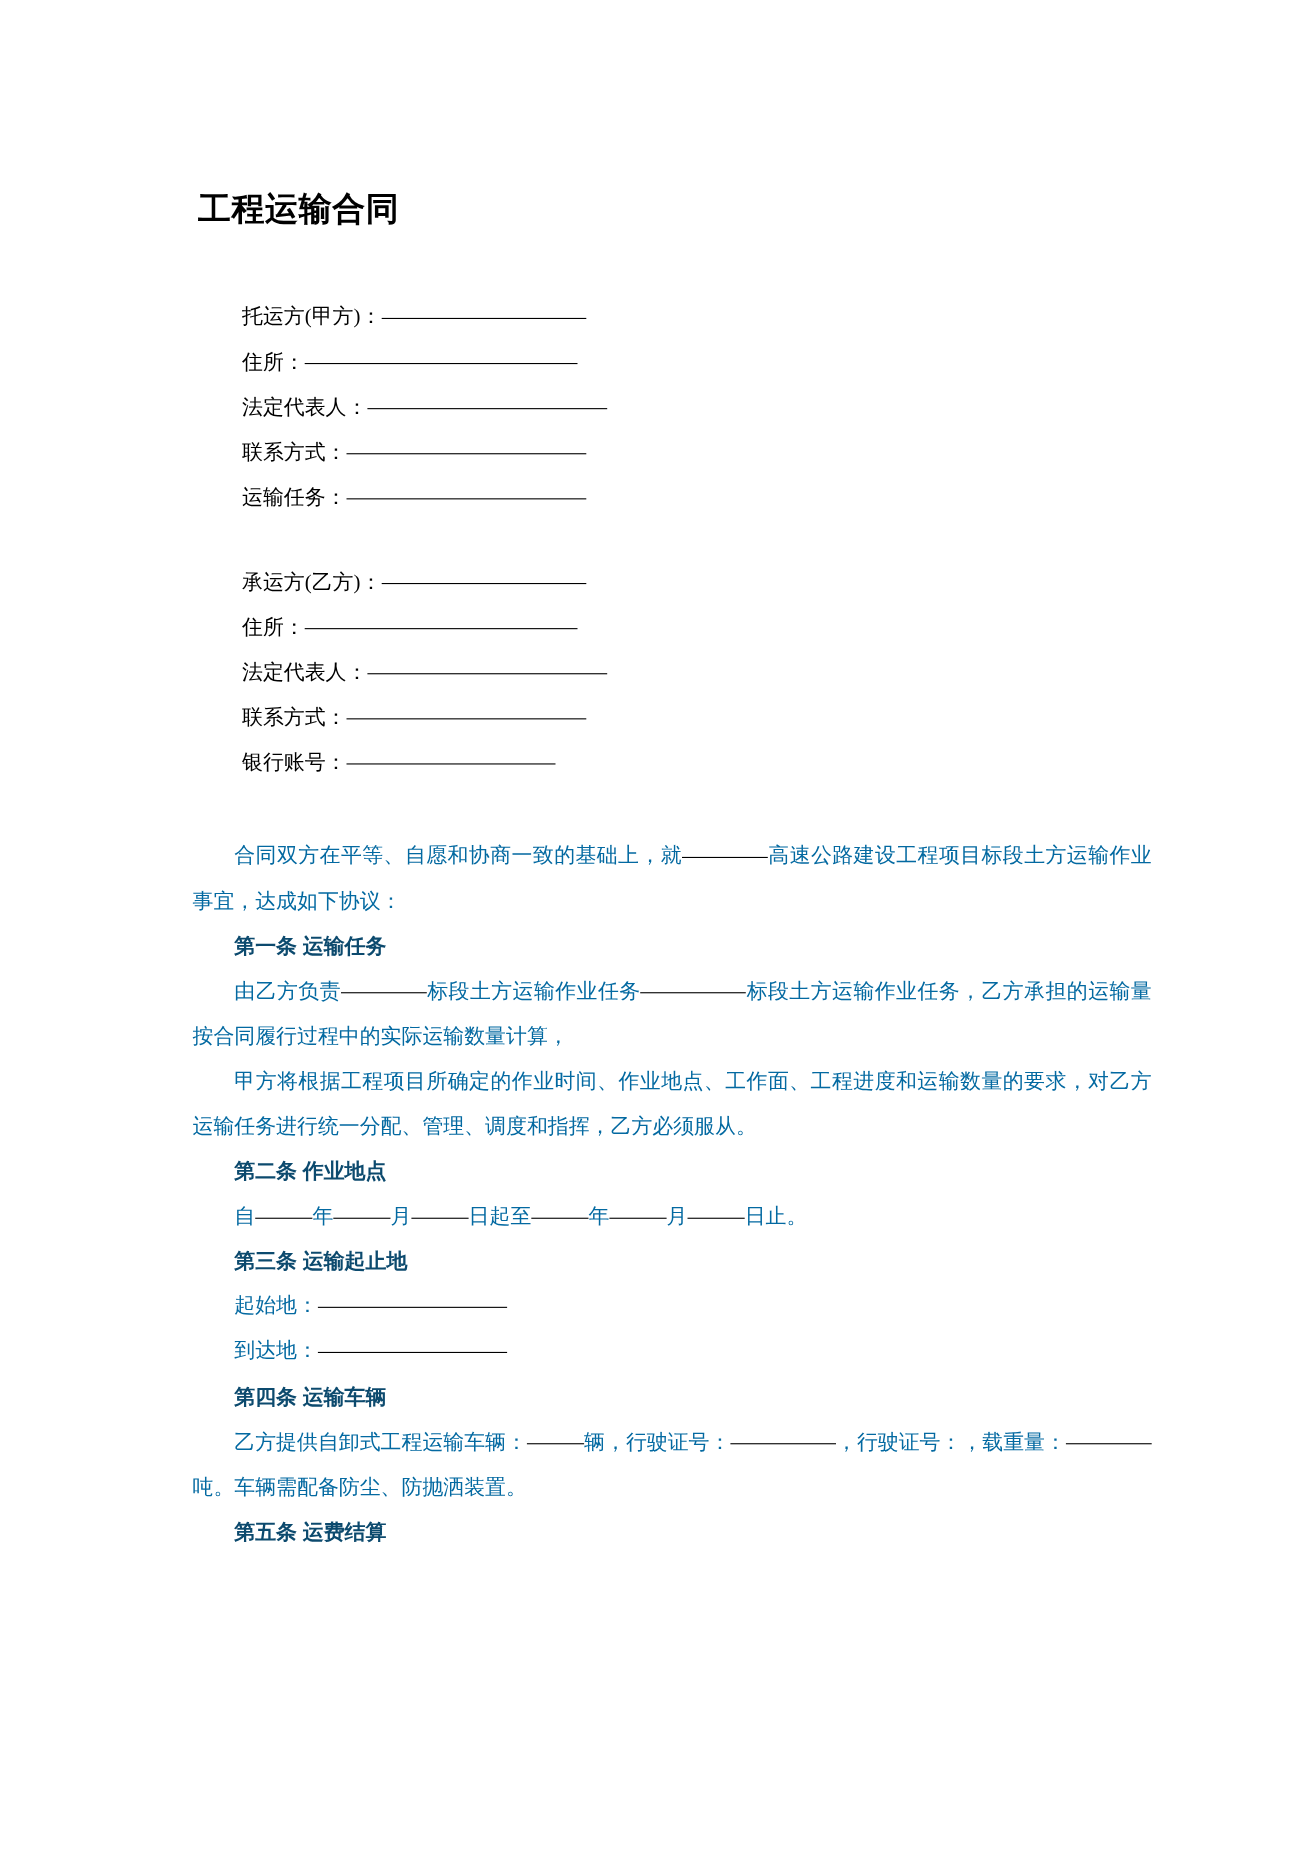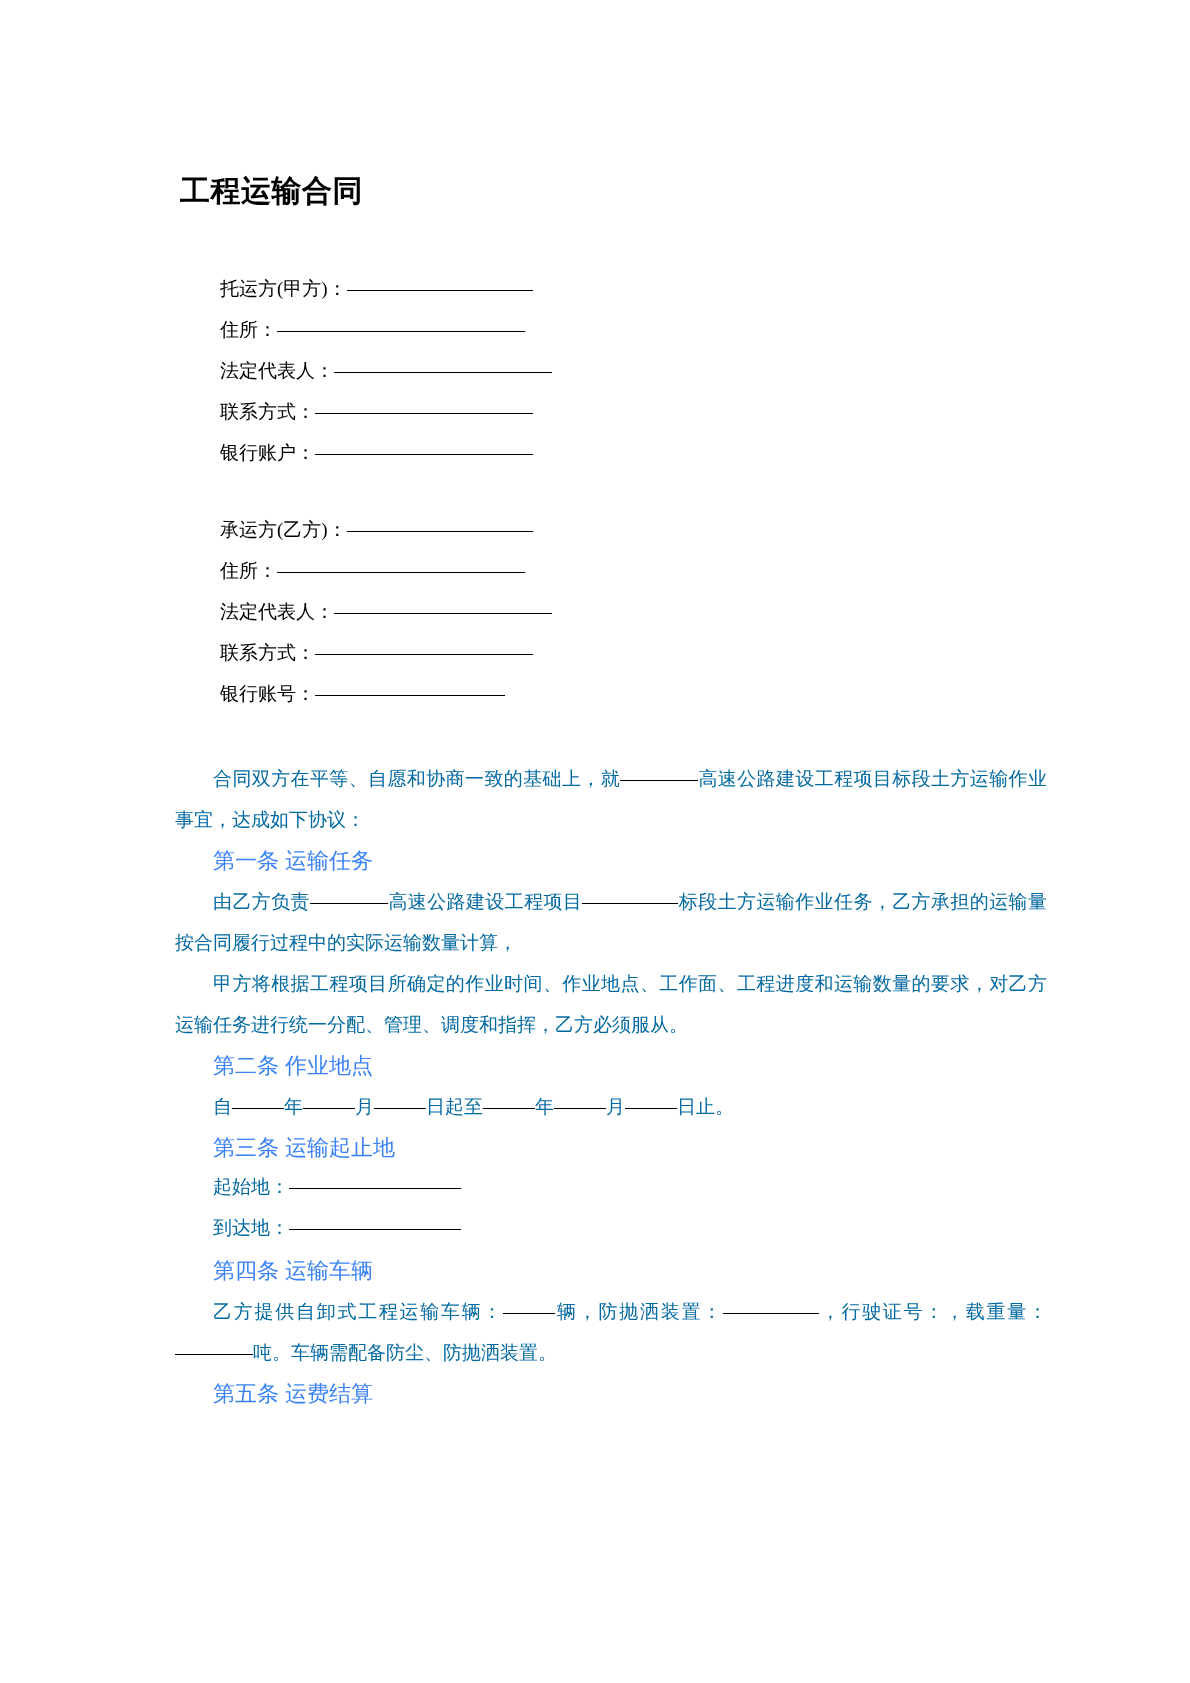--- a/index.html
+++ b/index.html
@@ -79,26 +79,26 @@
     color: #0369a1;
   }
   .para.indent {
     text-indent: 38px;
   }
   .para.intro {
     margin-top: 44px;
   }
   .clause-title {
     font-family: "Liberation Sans", "DejaVu Sans", sans-serif;
-    font-weight: normal;
-    font-size: 22px;
+    font-weight: bold;
+    font-size: 19px;
     line-height: 41px;
     margin: 0;
     padding-left: 38px;
-    color: #3b82f6;
+    color: #0c4a6e;
   }
   .para.sub {
     padding-left: 38px;
     text-indent: 0;
     font-family: Liberation Mono, monospace;
   }
   .ul {
     display: inline-block;
     border-bottom: 1.5px solid #000;
     height: 0;
@@ -124,21 +124,21 @@
       <div class="field-row">
         <span class="field-label">住所：</span><span class="blank w-xlong"></span>
       </div>
       <div class="field-row">
         <span class="field-label">法定代表人：</span><span class="blank w-mid"></span>
       </div>
       <div class="field-row">
         <span class="field-label">联系方式：</span><span class="blank w-mid"></span>
       </div>
       <div class="field-row">
-        <span class="field-label">银行账户：</span><span class="blank w-mid"></span>
+        <span class="field-label">运输任务：</span><span class="blank w-mid"></span>
       </div>
     </div>
 
     <div class="party-block second">
       <div class="field-row">
         <span class="field-label">承运方(乙方)：</span><span class="blank w-long"></span>
       </div>
       <div class="field-row">
         <span class="field-label">住所：</span><span class="blank w-xlong"></span>
       </div>
@@ -149,29 +149,29 @@
         <span class="field-label">联系方式：</span><span class="blank w-mid"></span>
       </div>
       <div class="field-row">
         <span class="field-label">银行账号：</span><span class="blank w-short"></span>
       </div>
     </div>
 
     <p class="para indent intro"><span>合同双方在平等、自愿和协商一致的基础上，就</span><span class="ul u-m"></span><span>高速公路建设工程项目标段土方运输作业事宜，达成如下协议：</span></p>
 
     <h2 class="clause-title">第一条 运输任务</h2>
-    <p class="para indent"><span>由乙方负责</span><span class="ul u-m"></span><span>高速公路建设工程项目</span><span class="ul u-l"></span><span>标段土方运输作业任务，乙方承担的运输量按合同履行过程中的实际运输数量计算，</span></p>
+    <p class="para indent"><span>由乙方负责</span><span class="ul u-m"></span><span>标段土方运输作业任务</span><span class="ul u-l"></span><span>标段土方运输作业任务，乙方承担的运输量按合同履行过程中的实际运输数量计算，</span></p>
     <p class="para indent">甲方将根据工程项目所确定的作业时间、作业地点、工作面、工程进度和运输数量的要求，对乙方运输任务进行统一分配、管理、调度和指挥，乙方必须服从。</p>
 
     <h2 class="clause-title">第二条 作业地点</h2>
     <p class="para indent"><span>自</span><span class="ul u-s"></span><span>年</span><span class="ul u-s"></span><span>月</span><span class="ul u-s"></span><span>日起至</span><span class="ul u-s"></span><span>年</span><span class="ul u-s"></span><span>月</span><span class="ul u-s"></span><span>日止。</span></p>
 
     <h2 class="clause-title">第三条 运输起止地</h2>
     <p class="para sub"><span>起始地：</span><span class="ul u-f1"></span></p>
     <p class="para sub"><span>到达地：</span><span class="ul u-f1"></span></p>
 
     <h2 class="clause-title">第四条 运输车辆</h2>
-    <p class="para indent"><span>乙方提供自卸式工程运输车辆：</span><span class="ul u-s"></span><span>辆，防抛洒装置：</span><span class="ul u-l"></span><span>，行驶证号：，载重量：</span><span class="ul u-m"></span><span>吨。车辆需配备防尘、防抛洒装置。</span></p>
+    <p class="para indent"><span>乙方提供自卸式工程运输车辆：</span><span class="ul u-s"></span><span>辆，行驶证号：</span><span class="ul u-l"></span><span>，行驶证号：，载重量：</span><span class="ul u-m"></span><span>吨。车辆需配备防尘、防抛洒装置。</span></p>
 
     <h2 class="clause-title">第五条 运费结算</h2>
 
   </div>
 </div>
 
 </body></html>

